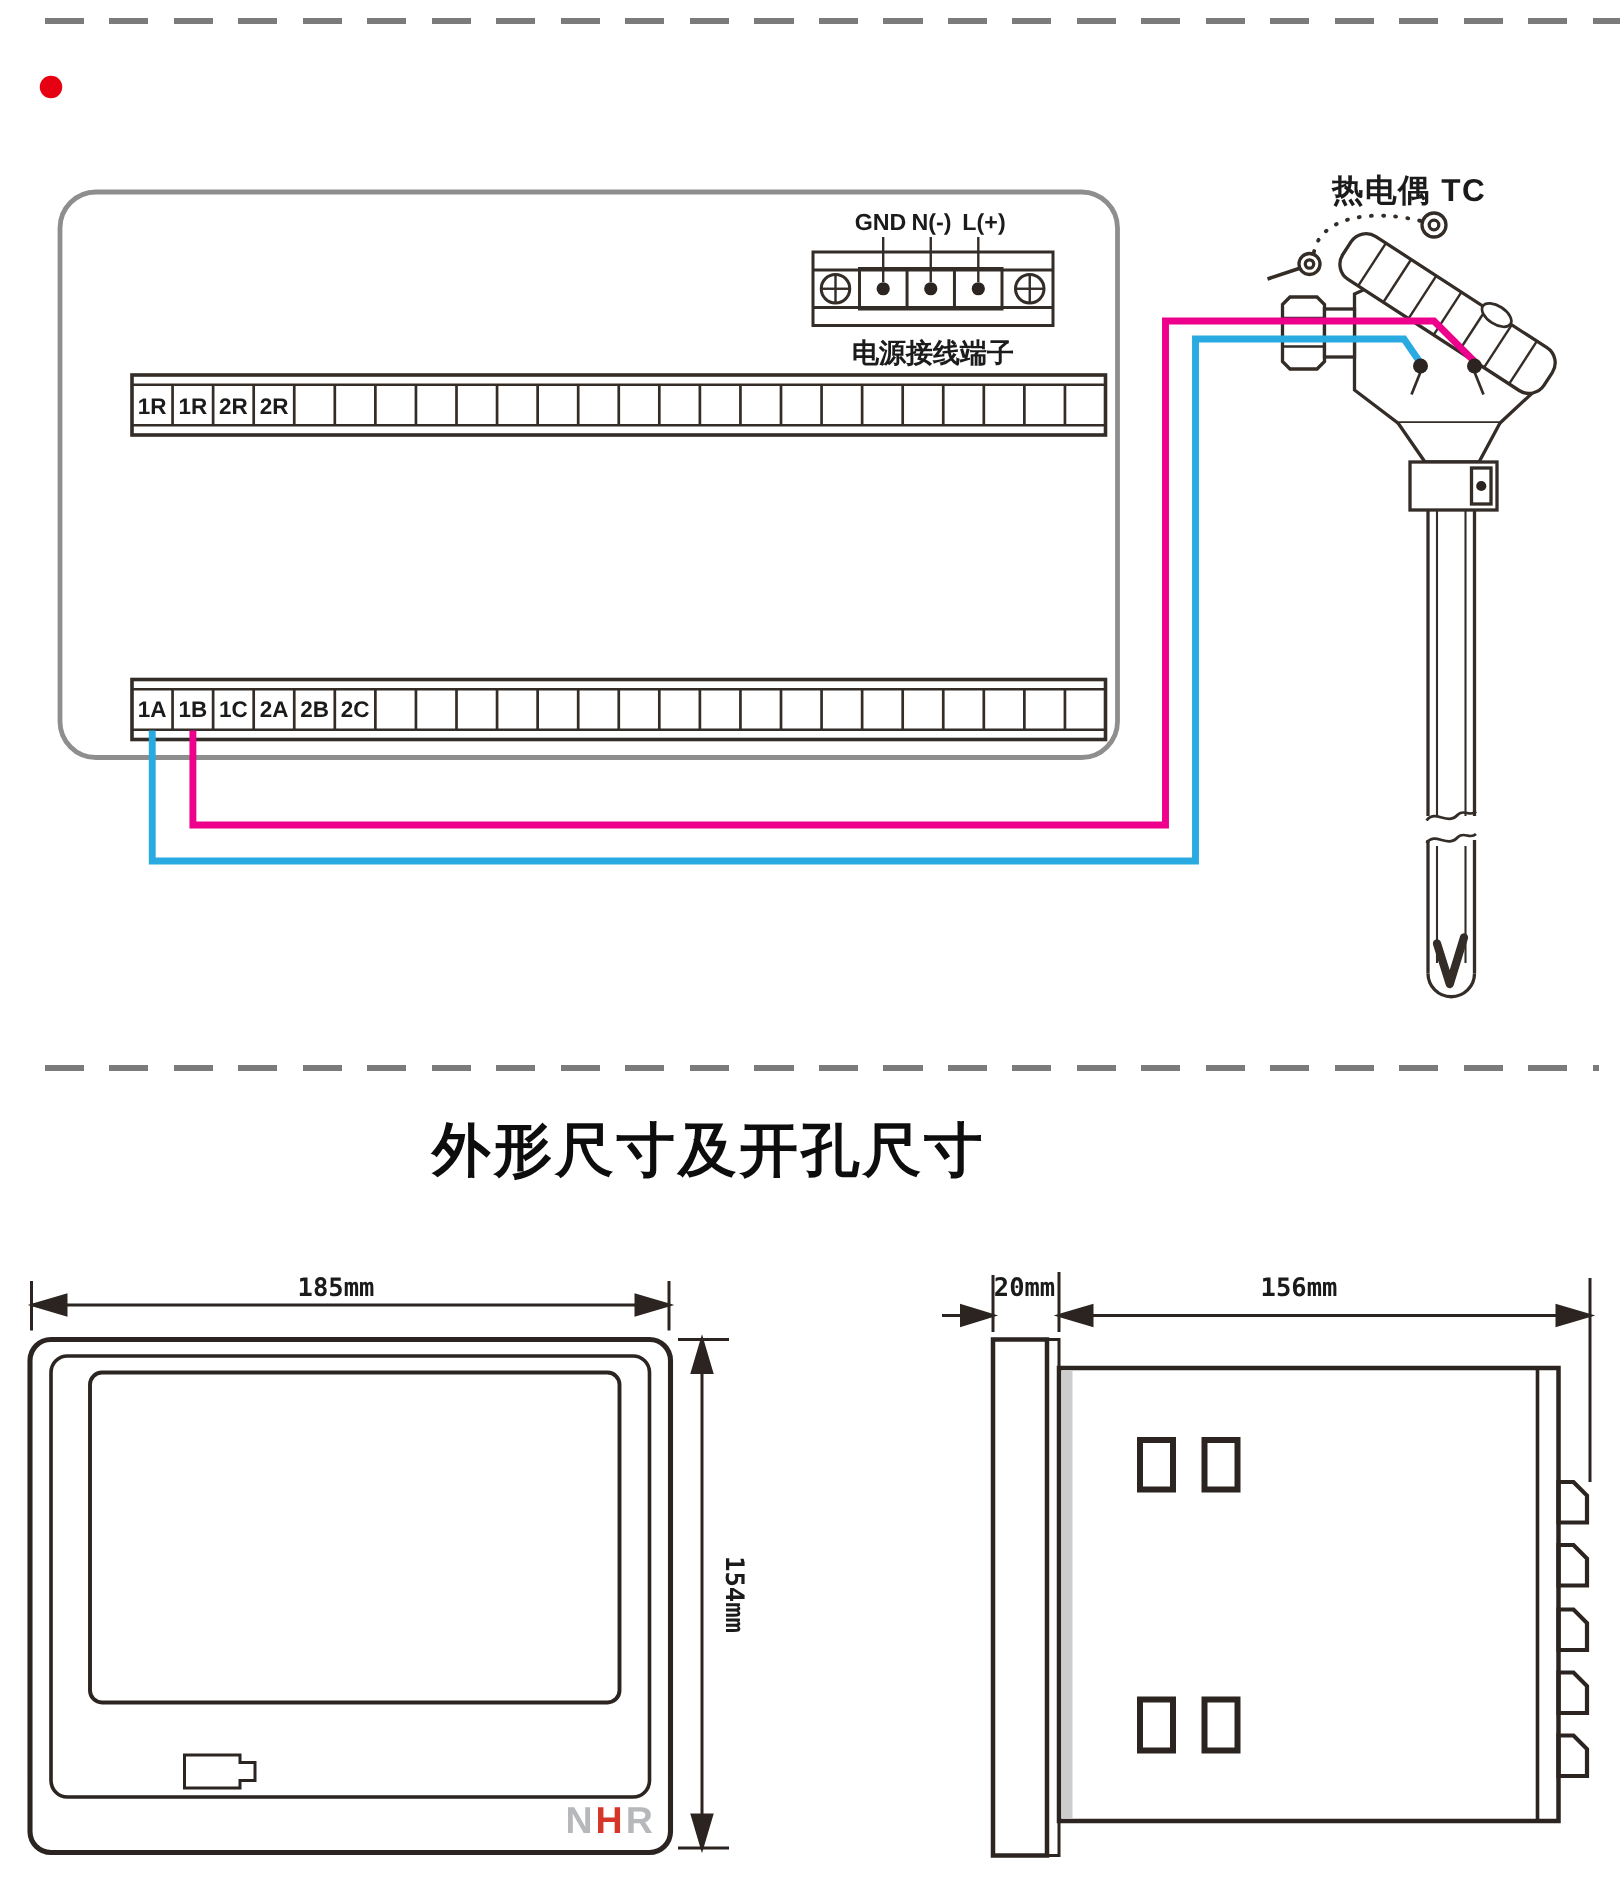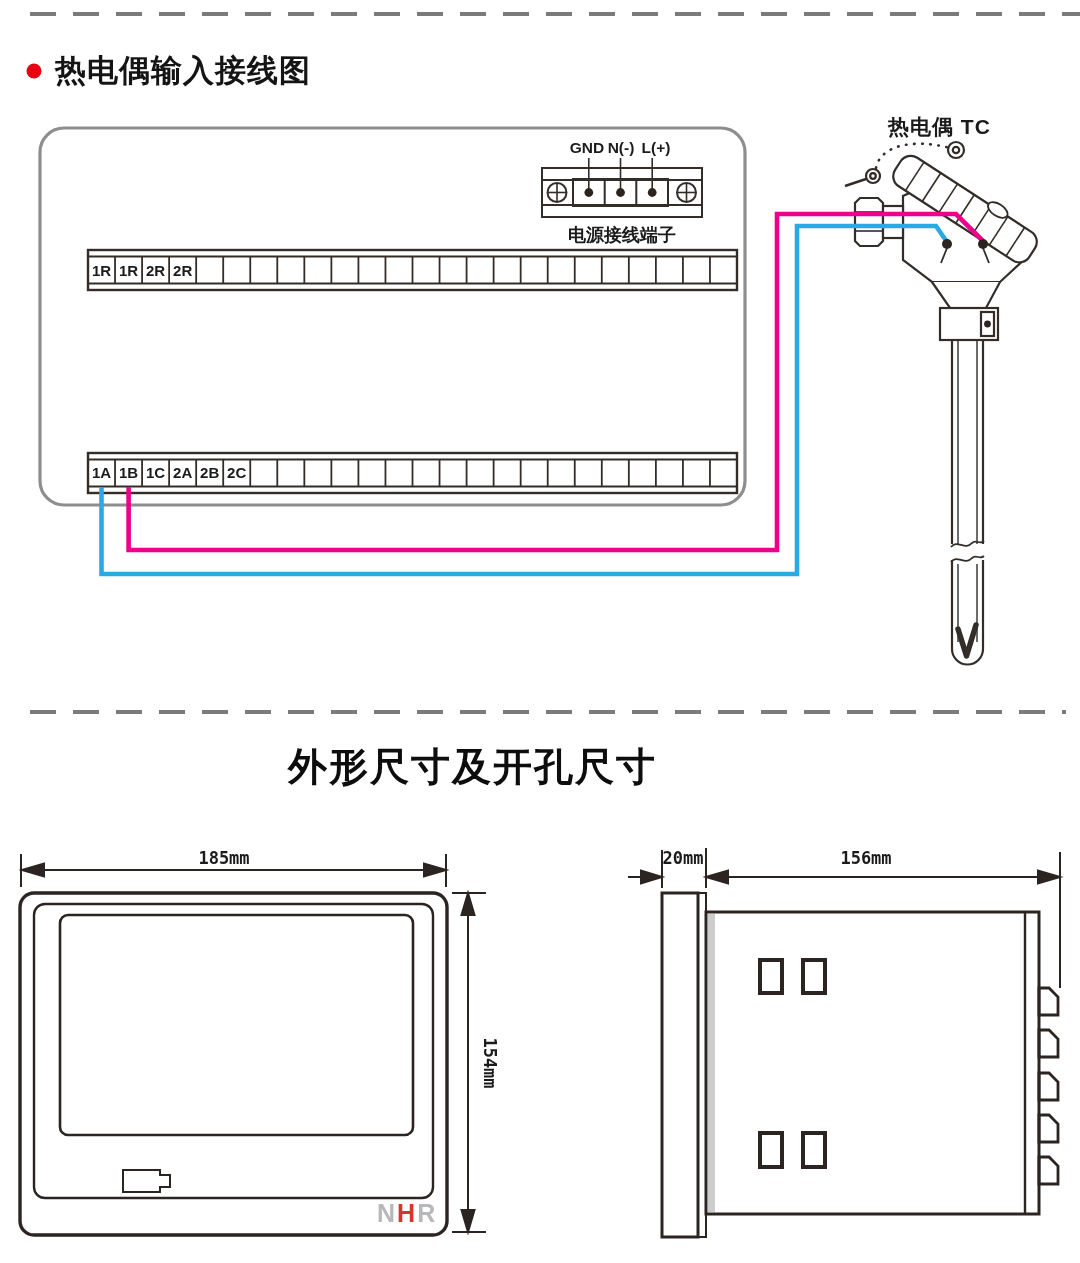--- a/index.html
+++ b/index.html
@@ -25,21 +25,20 @@
 </head>
 <body>
 
 <div class="sep" id="sep-top"></div>
 <div class="sep" id="sep-mid"></div>
 
 <div id="heading1">
   <svg width="16" height="16" style="position:static">
     <circle cx="8" cy="8" r="7.5" fill="#e60012"></circle>
   </svg>
-  <span class="t">热电偶输入接线图</span>
 </div>
 
 <svg id="wiring-svg" viewBox="0 0 1080 710" width="1080" height="710" style="top:0">
 
   <rect x="40" y="128" width="705" height="377" rx="24" fill="#ffffff" stroke-width="3.2" stroke="#8e8e8e"></rect>
 
   <g stroke="#332c27" fill="none" stroke-width="2">
     <rect x="542" y="168" width="160" height="49" fill="#ffffff"></rect>
     <line x1="542" y1="180" x2="702" y2="180"></line>
     <line x1="542" y1="205" x2="702" y2="205"></line>

